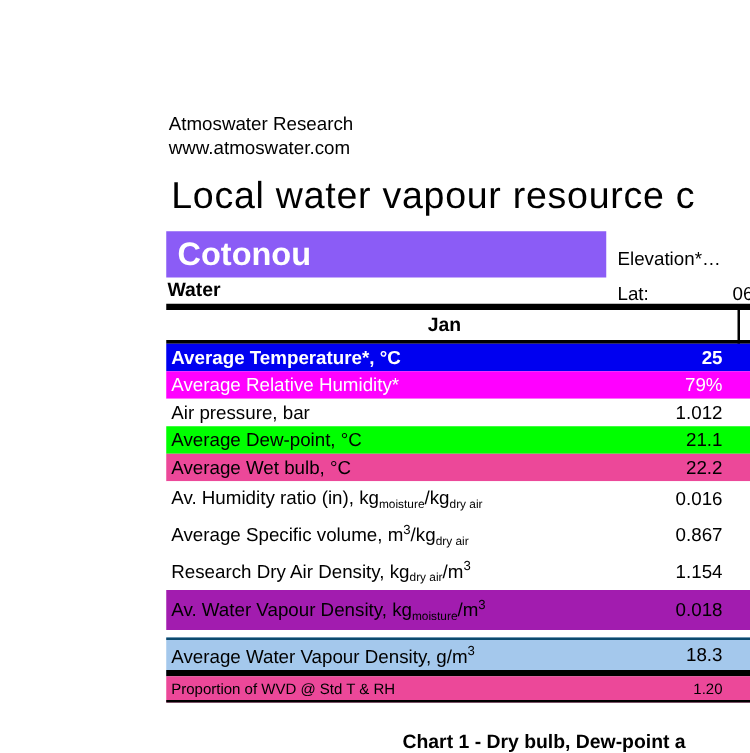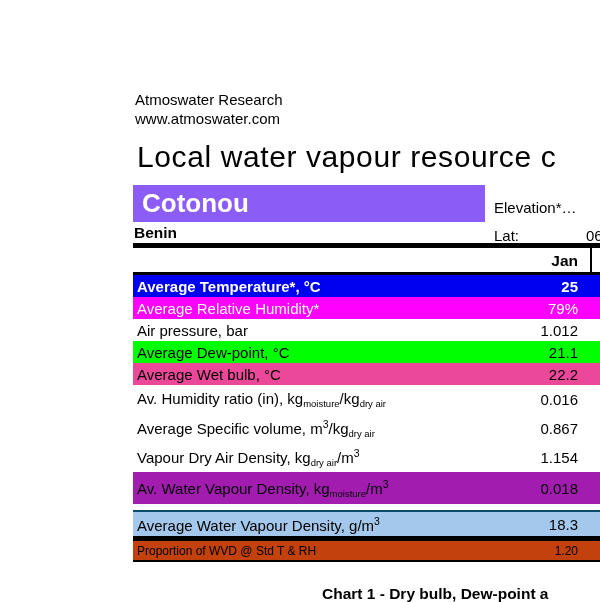--- a/index.html
+++ b/index.html
@@ -13,21 +13,21 @@
   .title    { left:137px; top:140px; font-size:30px; letter-spacing:0.6px; white-space:nowrap; }
   .banner   { left:133px; top:185px; width:352px; height:37px; background:#8b5cf6;
               color:#fff; font-size:26px; font-weight:bold; line-height:36px;
               padding-left:9px; box-sizing:border-box; white-space:nowrap; overflow:hidden; }
   .elev     { left:494px; top:199px; font-size:15px; white-space:nowrap; }
   .country  { left:134px; top:224px; font-size:15.5px; font-weight:bold; }
   .lat      { left:494px; top:227px; font-size:15px; }
   .latval   { left:586px; top:227px; font-size:15px; white-space:nowrap; }
   .thick-line { left:133px; top:243px; width:467px; height:5px; background:#000; }
   .month-header { left:133px; top:249px; width:467px; height:37px; font-size:15.5px;
-              font-weight:bold; text-align:right; padding-right:22px; box-sizing:border-box;
+              font-weight:bold; text-align:center; padding-right:22px; box-sizing:border-box;
               line-height:23px; }
   .thin-line { left:133px; top:272px; width:467px; height:3px; background:#000; }
   .vdiv     { left:590px; top:248px; width:2px; height:27px; background:#000; }
 
   #rows { position:absolute; left:133px; top:275px; width:467px; }
   .row { display:flex; justify-content:space-between; align-items:center;
          height:22px; padding:0 22px 0 4px; box-sizing:border-box; font-size:15px; }
   .row .lbl { white-space:nowrap; }
   .row-tall  { height:29px; }
   .row-tall2 { height:32px; }
@@ -43,21 +43,21 @@
 <body>
 
 <div class="abs brand">Atmoswater Research</div>
 <div class="abs brand2">www.atmoswater.com</div>
 <div class="abs title">Local water vapour resource c</div>
 
 <div class="abs banner">
   <span>Cotonou</span>
 </div>
 <div class="abs elev">Elevation*…</div>
-<div class="abs country">Benin</div>
+<div class="abs country">Water</div>
 <div class="abs lat">Lat:</div>
 <div class="abs latval">06</div>
 
 <div class="abs thick-line"></div>
 <div class="abs month-header">
   <span>Jan</span>
 </div>
 <div class="abs thin-line"></div>
 <div class="abs vdiv"></div>
 
@@ -84,30 +84,30 @@
     </div>
     <div class="row row-tall" style="background: rgb(255, 255, 255);">
       <span class="lbl"><span>Av. Humidity ratio (in), kg</span><span class="sub">moisture</span><span>/kg</span><span class="sub">dry air</span></span>
       <span class="val">0.016</span>
     </div>
     <div class="row row-tall" style="background: rgb(255, 255, 255);">
       <span class="lbl"><span>Average Specific volume, m</span><span class="sup">3</span><span>/kg</span><span class="sub">dry air</span></span>
       <span class="val">0.867</span>
     </div>
     <div class="row row-tall" style="background: rgb(255, 255, 255);">
-      <span class="lbl"><span>Vapour Dry Air Density, kg</span><span class="sub">dry air</span><span>/m</span><span class="sup">3</span></span>
+      <span class="lbl"><span>Research Dry Air Density, kg</span><span class="sub">dry air</span><span>/m</span><span class="sup">3</span></span>
       <span class="val">1.154</span>
     </div>
     <div class="row row-tall2" style="background: #a21caf;">
       <span class="lbl"><span>Av. Water Vapour Density, kg</span><span class="sub">moisture</span><span>/m</span><span class="sup">3</span></span>
       <span class="val">0.018</span>
     </div>
     <div class="row row-wvd" style="background: rgb(164, 200, 236);">
       <span class="lbl"><span>Average Water Vapour Density, g/m</span><span class="sup">3</span></span>
       <span class="val">18.3</span>
     </div>
-    <div class="row row-footer" style="background: #c2410c;">
+    <div class="row row-footer" style="background: #ec4899;">
       <span class="lbl"><span>Proportion of WVD @ Std T &amp; RH</span></span>
       <span class="val">1.20</span>
     </div>
   </div>
 
 <div class="abs caption">Chart 1 - Dry bulb, Dew-point a</div>
 
 </body></html>

